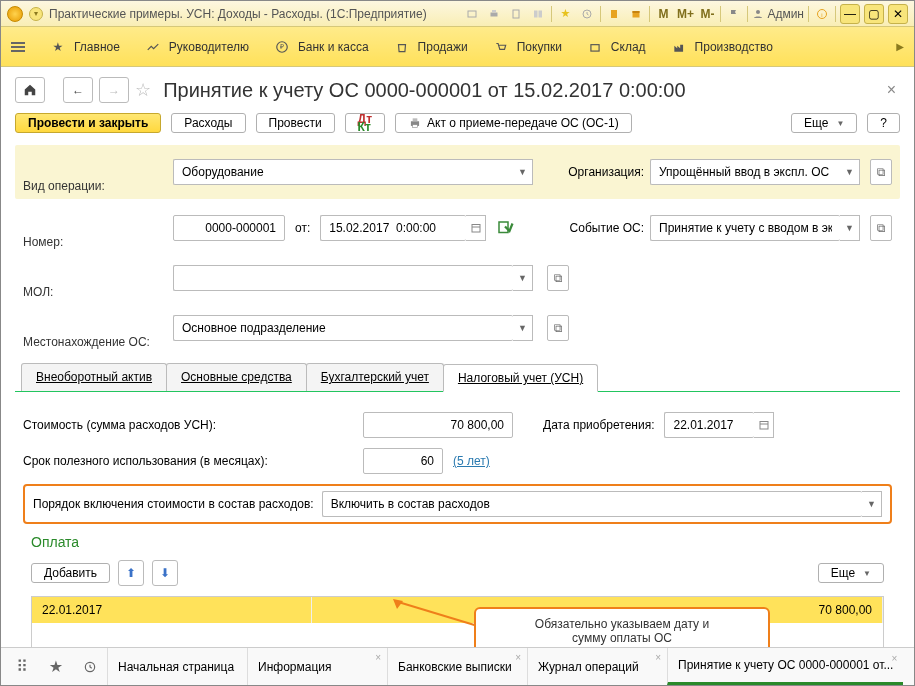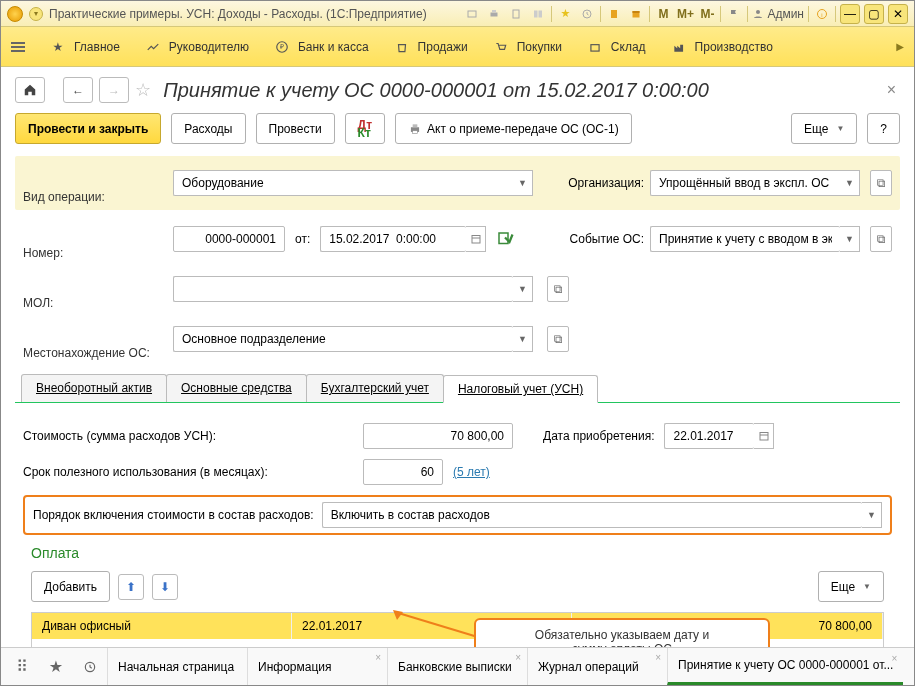--- a/index.html
+++ b/index.html
@@ -23,26 +23,26 @@
   .mainnav .burger span { width:14px; height:2px; background:#666; }
   .mainnav .item { display:flex; align-items:center; gap:8px; color:#333; cursor:pointer; }
   .mainnav .item .nic { width:16px;height:16px;display:flex;align-items:center;justify-content:center;color:#555; }
   .mainnav .tri { margin-left:auto; color:#8b7a1e; cursor:pointer; font-size:10px; }
 
   .content { flex:1; background:#fff; padding: 6px 14px 0 14px; display:flex; flex-direction:column; overflow:hidden; }
   .heading { display:flex; align-items:center; gap:6px; margin: 4px 0 10px 0; }
   .iconbtn { width:30px; height:26px; border:1px solid #bbb; background:#fff; border-radius:3px; display:flex;align-items:center;justify-content:center; cursor:pointer; color:#444; }
   .iconbtn.dis { color:#bbb; }
   .heading .home svg { width:14px;height:14px; }
-  .heading h1 { font-size:20px; font-weight:normal; color:#333; margin:0 0 0 6px;font-style:italic; }
+  .heading h1 { font-size:20px; font-weight:normal; color:#333; margin:0 0 0 6px; }
   .star { color:#bbb; font-size:18px; cursor:pointer; }
   .close-x { margin-left:auto; color:#888; font-size:16px; cursor:pointer; padding:0 4px; }
 
   .toolbar { display:flex; align-items:center; gap:10px; margin-bottom:12px; }
-  .btn { border:1px solid #b0b0b0; background:#fff; border-radius:3px; padding: 5px 12px; cursor:pointer; display:flex;align-items:center;gap:5px; height:31px; }
+  .btn { border:1px solid #b0b0b0; background:#fff; border-radius:3px; padding: 5px 12px; cursor:pointer; display:flex;align-items:center;gap:5px; height:20px; }
   .btn.primary { background: linear-gradient(#ffe773,#ffd83e); border-color:#c6a82e; font-weight:bold; }
   .toolbar .grow { flex:1; }
   .btn .ddarr { font-size:8px; color:#666; margin-left:3px; }
 
   .form { display:flex; flex-direction:column; gap:8px; }
   .yellowbox { background:#faf5d2; padding:6px 8px; border-radius:2px; display:flex; align-items:center; gap:10px; }
   .row { display:flex; align-items:center; gap:10px; padding:0 8px; }
   .lbl { width:150px; white-space:nowrap; color:#333;margin-top:28px; }
   .input { height:26px; border:1px solid #bbb; background:#fff; border-radius:2px; padding:0 6px; display:flex; align-items:center; }
   .input input { border:none; outline:none; width:100%; background:transparent; }
@@ -416,21 +416,20 @@
           <div class="arrowbtn" style="color:#3a72c8;">⬇</div>
           <div style="flex:1;"></div>
           <div class="btn">
                 <span>Еще</span>
                 <span class="ddarr">▼</span>
               </div>
         </div>
 
         <div class="grid">
           <div class="grow sel">
-            <div class="gc col1">Диван офисный</div>
             <div class="gc col2">22.01.2017</div>
             <div class="gc col3">70 800,00</div>
           </div>
           <div class="filler"></div>
           <div class="gfoot">
             <div class="thumb"></div>
             <div class="rarr">▶</div>
           </div>
         </div>
       </div>

